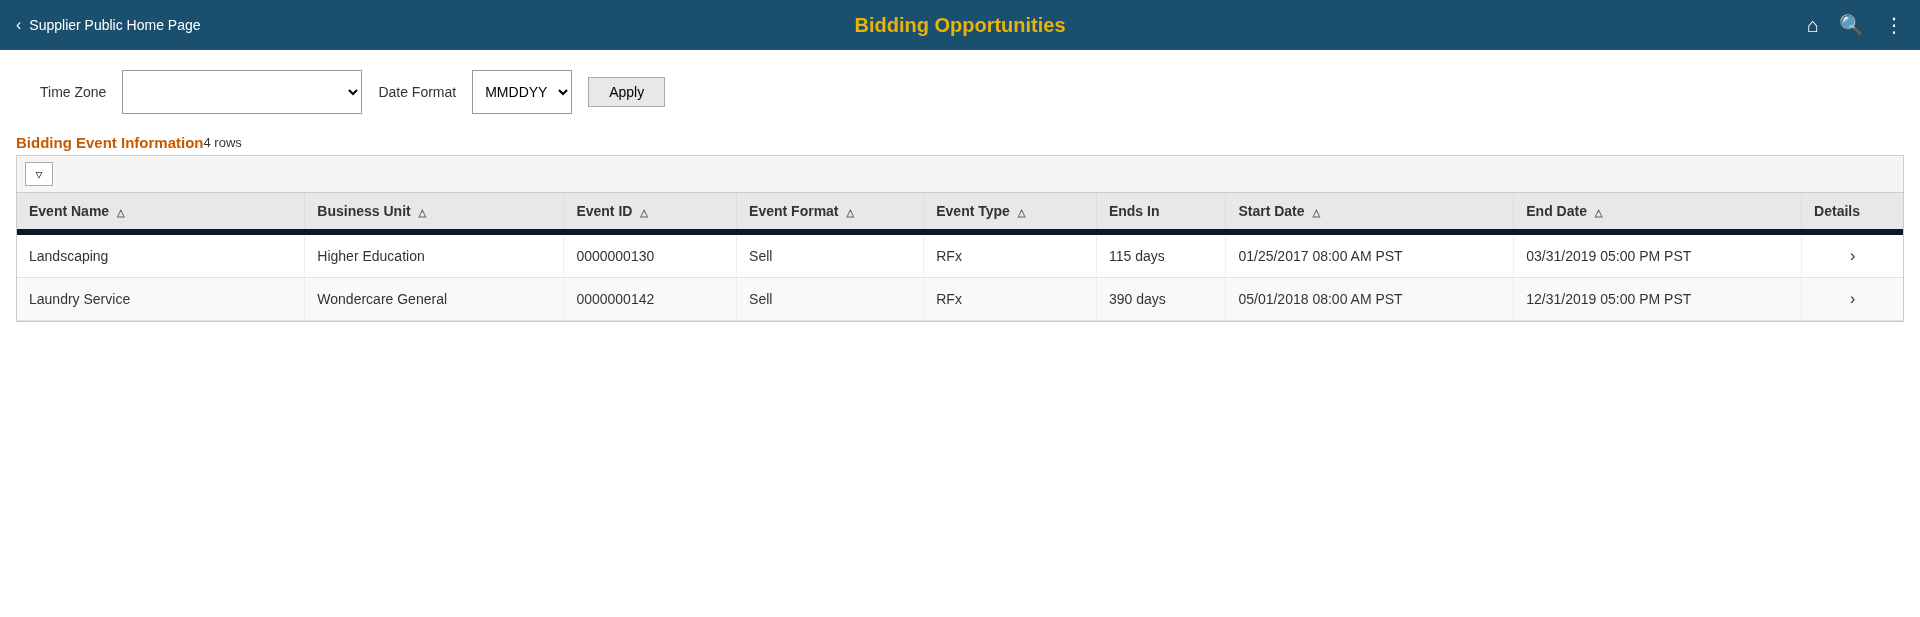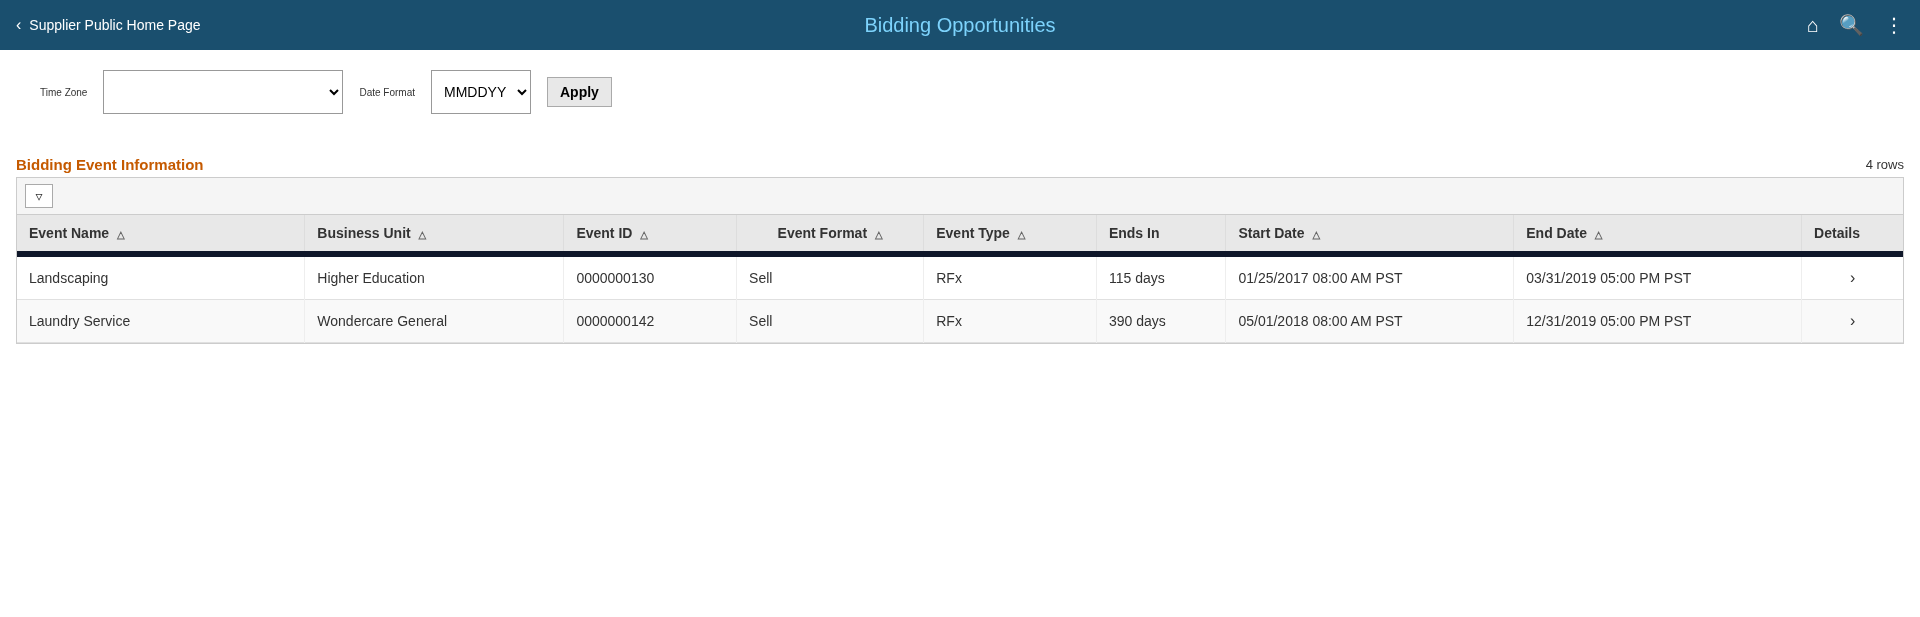--- a/index.html
+++ b/index.html
@@ -20,23 +20,23 @@
       gap: 8px;
       color: #fff;
       cursor: pointer;
       font-size: 14px;
       font-weight: normal;
     }
     .header-left .back-arrow {
       font-size: 16px;
     }
     .header-title {
-      color: #7dd3fc;
+      color: #eab308;
       font-size: 20px;
-      font-weight: normal;
+      font-weight: bold;
       position: absolute;
       left: 50%;
       transform: translateX(-50%);
     }
     .header-icons {
       display: flex;
       align-items: center;
       gap: 20px;
     }
     .header-icons span {
@@ -47,55 +47,53 @@
 
     
     .toolbar {
       display: flex;
       align-items: center;
       gap: 16px;
       padding: 20px 40px 16px 40px;
       background: #fff;
     }
     .toolbar label {
-      font-size: 10px;
+      font-size: 14px;
       color: #333;
     }
     .toolbar select {
       font-size: 14px;
       padding: 12px 8px;
       border: 1px solid #999;
       background: #fff;
       cursor: pointer;
     }
     .timezone-select {
       width: 240px;
     }
     .dateformat-select {
       width: 100px;
     }
     .apply-button {
-      padding: 6px 12px;
+      padding: 6px 20px;
       font-size: 14px;
       background: #e8e8e8;
       border: 1px solid #aaa;
       cursor: pointer;
-      font-weight: bold;
+      font-weight: normal;
     }
 
     
     .section-header {
       padding: 4px 16px 4px 16px;
       color: #c55a00;
       font-weight: bold;
       font-size: 15px;
       display: flex;
-      justify-content: space-between;
-      align-items: center;
-      margin-top: 22px;
+      align-items: center;
     }
     .row-count {
       color: #333;
       font-size: 13px;
       font-weight: normal;
     }
 
     
     .table-container {
       margin: 0 16px;
@@ -164,21 +162,21 @@
     .details-arrow {
       font-size: 16px;
       color: #333;
       cursor: pointer;
     }
 
     
     .col-event-name { width: 200px; }
     .col-business-unit { width: 180px; }
     .col-event-id { width: 120px; }
-    .col-event-format { width: 120px; text-align: center; }
+    .col-event-format { width: 120px; }
     .col-event-type { width: 120px; }
     .col-ends-in { width: 90px; }
     .col-start-date { width: 200px; }
     .col-end-date { width: 200px; }
     .col-details { width: 70px; }
   </style>
 </head>
 <body>
 
 <div class="header">

